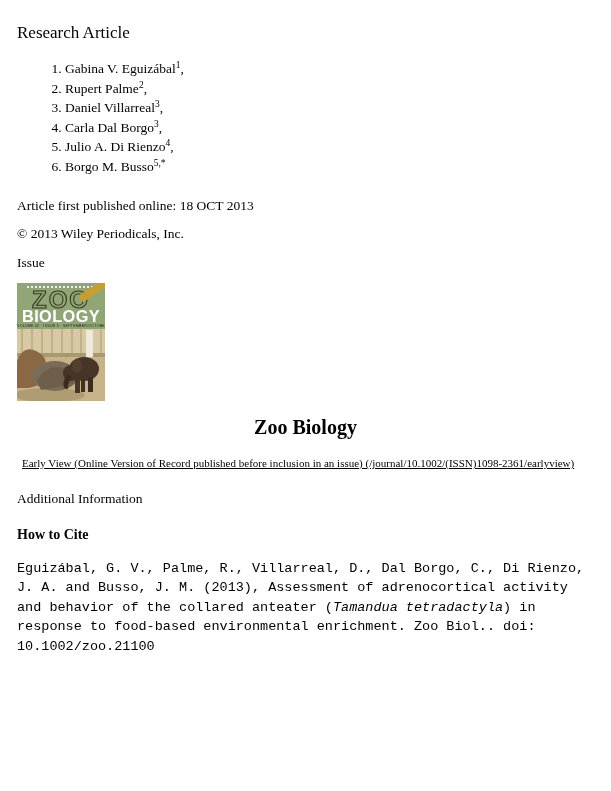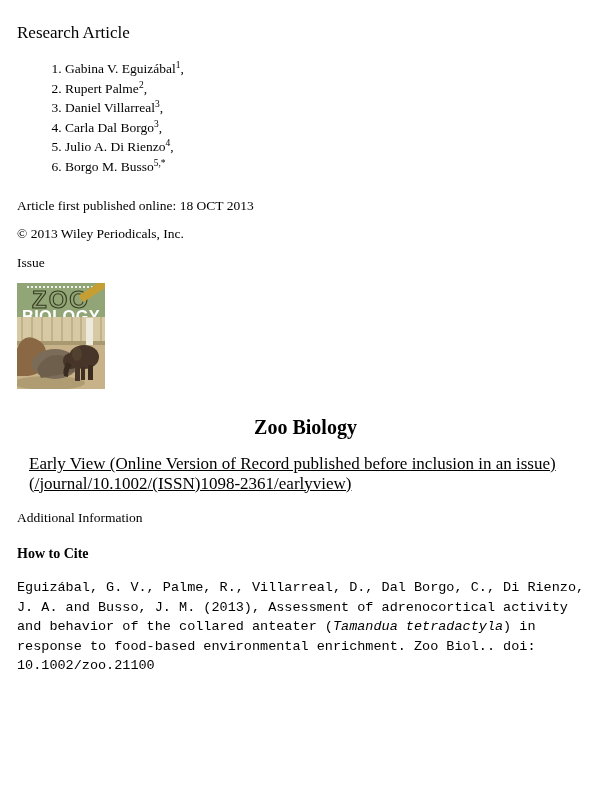--- a/index.html
+++ b/index.html
@@ -27,21 +27,21 @@
 
   p.meta { font-size: 13.5px; line-height: 16px; margin: 0 0 12.5px 0; }
 
   
   .cover {
     display: block; position: relative;
     width: 88px; height: 118px; margin: 12px 0 0 0;
     cursor: pointer;
   }
   .cover-top {
-    position: relative; width: 88px; height: 34px;
+    position: relative; width: 88px; height: 46px;
     overflow: hidden;
     font-family: "Liberation Sans", sans-serif;
   }
   .cover-site-line {
     height: 2px; margin: 3px 10px 1px 10px;
     background: repeating-linear-gradient(90deg, rgba(255,255,255,0.85) 0 2px, rgba(255,255,255,0) 2px 4px);
   }
   .cover-zoo {
     font-size: 24px; line-height: 21px; font-weight: bold;
     text-align: center; letter-spacing: 2px;
@@ -59,21 +59,21 @@
   .corner-badge {
     position: absolute; top: 2px; right: -9px;
     width: 36px; height: 8px;
     transform: rotate(-33deg);
   }
   .cover-photo { display: block; width: 88px; height: 72px; }
 
   
   h2.journal-title { font-size: 20px; line-height: 24px; font-weight: bold; margin: 14px 0 15px 0; text-align: center; }
 
-  p.link-wrap { font-size: 17px; line-height: 19.5px; margin: 0 0 17px 12px; max-width: 580px; }
+  p.link-wrap { font-size: 11px; line-height: 19.5px; margin: 0 0 17px 5px; max-width: 580px; }
   a.early-view { color: #000; text-decoration: underline; cursor: pointer; }
 
   p.additional { font-size: 13.5px; line-height: 16px; margin: 0 0 20px 0; }
 
   h3.sub-head { font-size: 14px; line-height: 16px; font-weight: bold; margin: 0 0 16px 0; }
 
   p.citation { font-size: 13.5px; line-height: 19.6px; margin: 0 0 23px 0; max-width: 592px; font-family: Liberation Mono, monospace; }
   p.citation .it { font-style: italic; }
 </style>
 </head>

